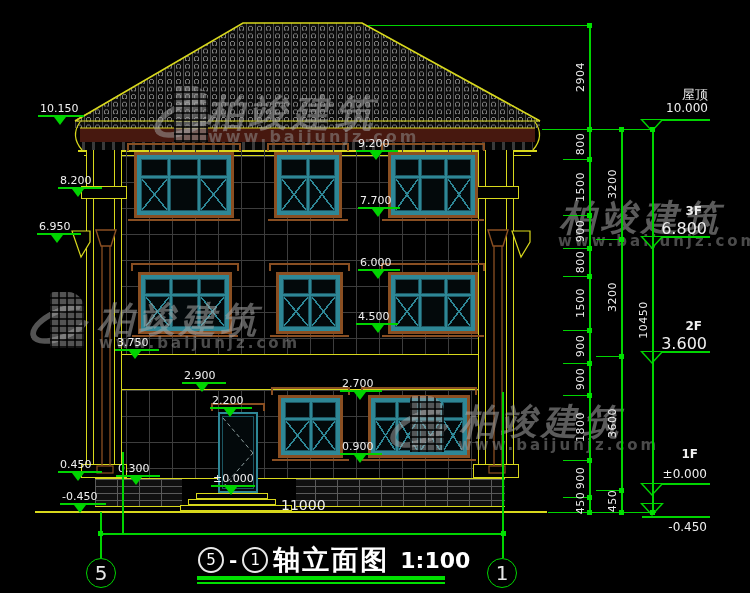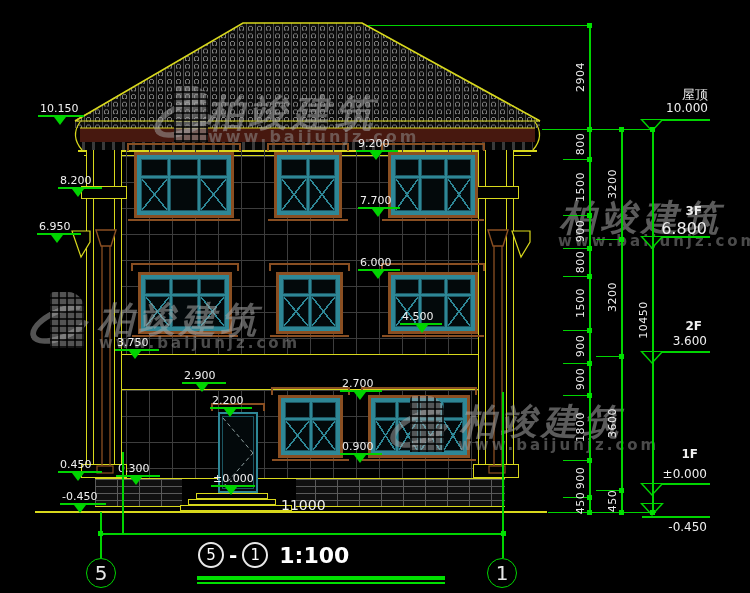--- a/index.html
+++ b/index.html
@@ -294,21 +294,21 @@
   <div class="ann" style="left:37px;top:221px;width:44px;">
       <span class="ann-t">6.950</span>
       <div class="ann-l"></div>
       <div class="ann-tri" style="margin-left:14px;"></div>
     </div>
   <div class="ann" style="left:358px;top:257px;width:42px;">
       <span class="ann-t">6.000</span>
       <div class="ann-l"></div>
       <div class="ann-tri" style="margin-left:14px;"></div>
     </div>
-  <div class="ann" style="left:356px;top:311px;width:42px;padding-left:44px;">
+  <div class="ann" style="left:356px;top:311px;width:42px;">
       <span class="ann-t">4.500</span>
       <div class="ann-l"></div>
       <div class="ann-tri" style="margin-left:16px;"></div>
     </div>
   <div class="ann" style="left:115px;top:337px;width:44px;">
       <span class="ann-t">3.750</span>
       <div class="ann-l"></div>
       <div class="ann-tri" style="margin-left:14px;"></div>
     </div>
   <div class="ann" style="left:182px;top:370px;width:44px;">
@@ -356,21 +356,21 @@
   <span class="ft" style="right:42px;top:101px;font-size:12px;">10.000</span>
   <div class="gl" style="left:642px;top:119px;width:68px;"></div>
   <div class="otri" style="left:640px;top:119px;"></div>
 
   <span class="ft" style="right:48px;top:204px;font-size:12px;font-weight:bold;">3F</span>
   <span class="ft" style="right:43px;top:219px;font-size:16px;">6.800</span>
   <div class="gl" style="left:642px;top:236px;width:68px;"></div>
   <div class="otri" style="left:640px;top:236px;"></div>
 
   <span class="ft" style="right:48px;top:319px;font-size:12px;font-weight:bold;">2F</span>
-  <span class="ft" style="right:43px;top:334px;font-size:12px;">3.600</span>
+  <span class="ft" style="right:43px;top:334px;font-size:16px;">3.600</span>
   <div class="gl" style="left:642px;top:351px;width:68px;"></div>
   <div class="otri" style="left:640px;top:351px;"></div>
 
   <span class="ft" style="right:52px;top:447px;font-size:12px;font-weight:bold;">1F</span>
   <span class="ft" style="right:43px;top:467px;font-size:12px;">±0.000</span>
   <div class="gl" style="left:642px;top:483px;width:68px;"></div>
   <div class="otri" style="left:640px;top:483px;"></div>
 
   <span class="ft" style="right:43px;top:520px;font-size:12px;">-0.450</span>
   <div class="gl" style="left:642px;top:516px;width:68px;"></div>
@@ -447,18 +447,19 @@
       <span>5</span>
     </div>
   <div class="bubble" style="left:487px;top:558px;">
       <span>1</span>
     </div>
 
   <div class="title-row">
     <span class="tb">5</span>
     <span style="font-size:20px;font-weight:bold;">-</span>
     <span class="tb">1</span>
+    <span class="tname">轴立面图</span>
     <span class="tscale">1:100</span>
   </div>
   <div class="abs" style="left:197px;top:576px;width:248px;height:4px;background:#00e000;"></div>
   <div class="abs" style="left:197px;top:582px;width:248px;height:2px;background:#00e000;"></div>
 
 </div>
 
 </body></html>

